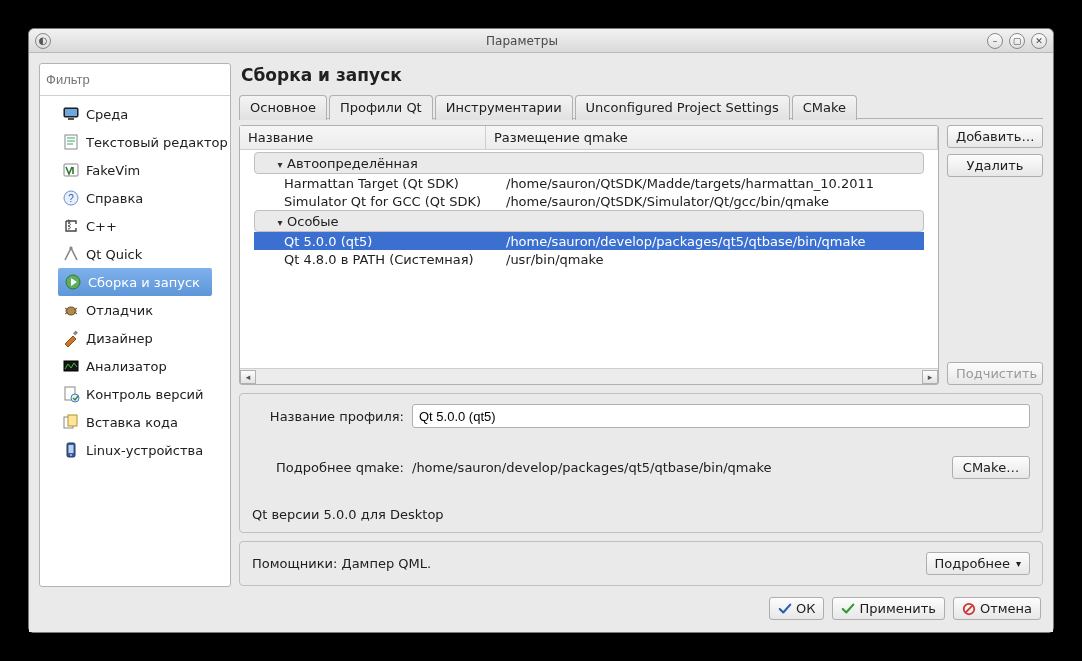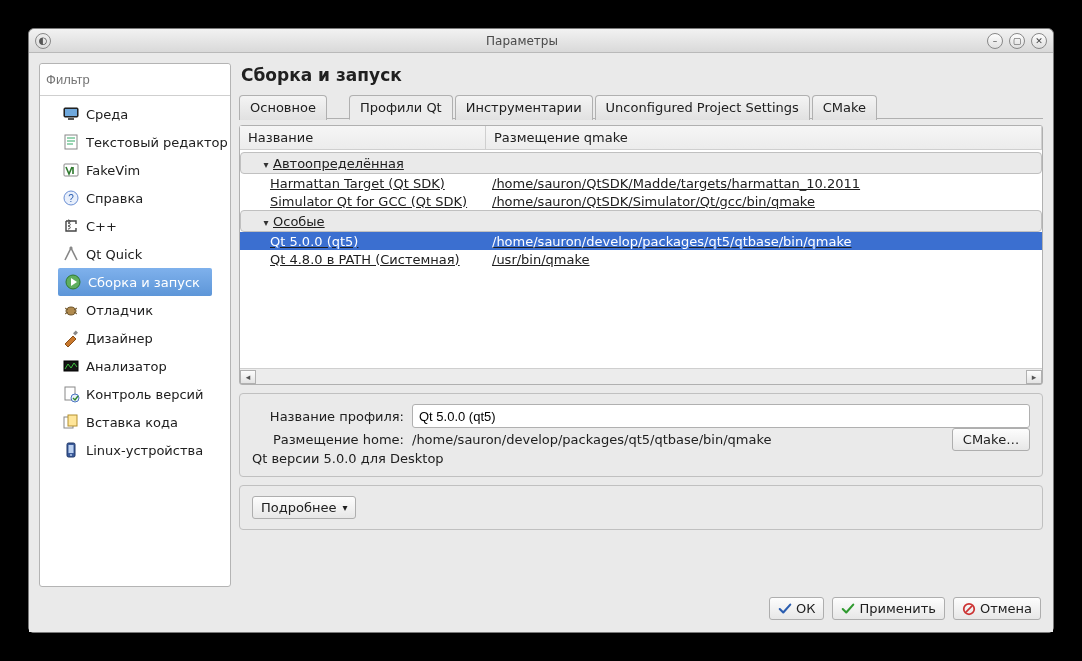--- a/index.html
+++ b/index.html
@@ -23,47 +23,47 @@
   .cats { flex: 1; overflow: auto; padding: 4px 16px; }
   .cat { display: flex; align-items: center; gap: 6px; padding: 5px 6px; cursor: pointer; }
   .cat.selected { background: linear-gradient(#7fb1ec,#5d96d8); color: #fff; border-radius: 2px; margin: 0 2px; }
   .cat .cicon { width: 18px; height: 18px; display: inline-flex; align-items: center; justify-content: center; flex: 0 0 18px; }
   .cat .clabel { white-space: nowrap; }
   
   .panel { flex: 1; display: flex; flex-direction: column; min-width: 0; }
   .panel h2 { font-size: 17px; font-weight: bold; margin: 2px 0 8px 2px; }
   .tabs { display: flex; border-bottom: 1px solid #b0b0b0; }
   .tab { padding: 4px 10px; border: 1px solid #b0b0b0; border-bottom: none; background: linear-gradient(#f4f4f4,#e1e1e1); border-radius: 4px 4px 0 0; margin-right: 2px; cursor: pointer; position: relative; top: 2px; font-size: 13px; }
-  .tab.active { background: #ececec; border-bottom: 1px solid #ececec; margin-left: 20px; }
+  .tab.active { background: #ececec; border-bottom: 1px solid #ececec; }
   .tab-body { flex: 1; display: flex; flex-direction: column; gap: 8px; min-height: 0; padding-top: 6px; }
   .tree-row { display: flex; gap: 8px; min-height:0; }
   .tree-wrap { flex: 1; border: 1px solid #b0b0b0; border-radius: 3px; background: #fff; display: flex; flex-direction: column; min-height: 0; height: 260px; }
   .tree-head { display: flex; border-bottom: 1px solid #cfcfcf; background: linear-gradient(#f6f6f6,#ececec); }
   .tree-head .col { padding: 4px 8px; border-right: 1px solid #cfcfcf; font-size: 13px; }
   .colA { width: 246px; flex: 0 0 246px; }
   .colB { flex: 1; }
-  .tree-body { flex: 1; overflow: hidden; padding: 2px 0; text-decoration: underline; }
+  .tree-body { flex: 1; overflow: hidden; padding: 2px 14px; }
   .trow { display: flex; height: 18px; align-items: center; font-size: 13px; }
   .trow .cA { width: 246px; flex: 0 0 246px; padding-left: 8px; white-space: nowrap; overflow: hidden; }
   .trow .cB { flex: 1; padding-left: 6px; white-space: nowrap; overflow: hidden; }
   .trow.group .cA { font-weight: normal; }
   .trow .twist { display: inline-block; width: 10px; text-align: center; margin-right: 2px; font-size: 10px; color: #333; }
   .trow.child .cA { padding-left: 30px; }
   .trow.sel { background: #3b6fd0; color: #fff; }
   .tree-hscroll { height: 16px; border-top: 1px solid #cfcfcf; background: #ececec; display: flex; align-items: center; }
   .tree-hscroll .arr { width: 16px; height: 14px; border: 1px solid #b0b0b0; background: linear-gradient(#fdfdfd,#e3e3e3); display: flex; align-items: center; justify-content: center; font-size: 9px; color: #555; }
   .tree-hscroll .track { flex: 1; }
   .side-btns { width: 96px; display: flex; flex-direction: column; gap: 6px; }
   .btn { border: 1px solid #aeaeae; border-radius: 3px; background: linear-gradient(#fdfdfd,#e7e7e7); padding: 3px 8px; font-size: 13px; cursor: pointer; text-align: center; }
   .btn.disabled { color: #9a9a9a; }
   .btn .bicon { width: 14px; height: 14px; display:inline-block; vertical-align: -3px; margin-right: 4px; }
   .spacer { flex: 1; }
   
   .group { border: 1px solid #c0c0c0; border-radius: 4px; padding: 10px 12px; background: #eaeaea; }
-  .form-row { display: flex; align-items: center; gap: 8px; margin-bottom: 0; }
+  .form-row { display: flex; align-items: center; gap: 8px; margin-bottom: 28px; }
   .form-row label { width: 152px; text-align: right; font-size: 13px; }
   .form-row .txt { flex: 1; border: 1px solid #b0b0b0; background: #fff; border-radius: 3px; padding: 3px 6px; height: 24px; font-size: 13px; }
   .static { font-size: 13px; }
   
   .helpers { display: flex; align-items: center; }
   .dropdown { border: 1px solid #aeaeae; border-radius: 3px; background: linear-gradient(#fdfdfd,#e7e7e7); padding: 3px 8px; font-size: 13px; cursor: pointer; display: flex; align-items: center; gap: 6px; }
   .dropdown .chev { font-size: 10px; }
   
   .dlg-btns { display: flex; gap: 8px; justify-content: flex-end; padding: 10px 2px 2px 2px; }
 </style>
@@ -261,36 +261,43 @@
                       <div class="cB">/usr/bin/qmake</div>
                     </div>
                   </div>
                 <div class="tree-hscroll">
                   <div class="arr">◂</div>
                   <div class="track"></div>
                   <div class="arr">▸</div>
                 </div>
               </div>
 
+              <div class="side-btns">
+                <div class="btn">Добавить…</div>
+                <div class="btn">Удалить</div>
+                <div class="spacer"></div>
+                <div class="btn disabled">Подчистить</div>
+              </div>
             </div>
 
             <div class="group">
               <div class="form-row">
                 <label>Название профиля:</label>
                 <input class="txt" type="text" value="Qt 5.0.0 (qt5)" style="">
               </div>
               <div class="form-row">
-                <label>Размещение home:</label>
+                <label>Подробнее qmake:</label>
                 <span class="static" style="flex:1">/home/sauron/develop/packages/qt5/qtbase/bin/qmake</span>
                 <div class="btn" style="width:78px">CMake…</div>
               </div>
               <div class="static">Qt версии 5.0.0 для Desktop</div>
             </div>
 
             <div class="group helpers">
+              <span class="static" style="flex:1">Помощники: Дампер QML.</span>
               <div class="dropdown">
                 <span>Подробнее</span>
                 <span class="chev">▾</span>
               </div>
             </div>
           </div>
         </div>
       </div>
 
       <div class="dlg-btns">

